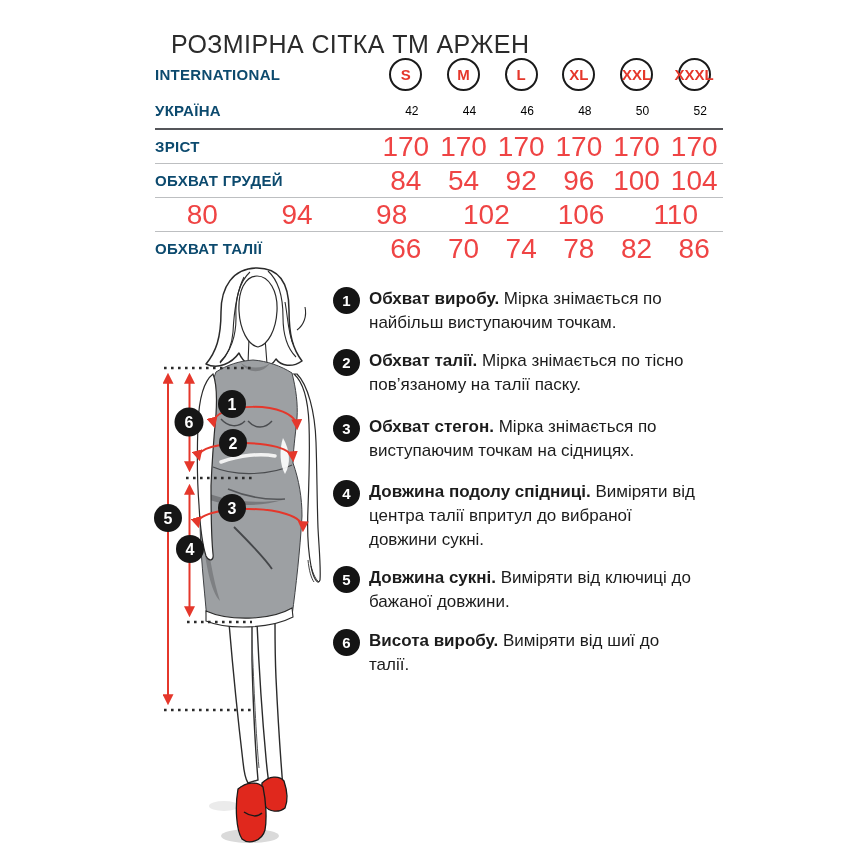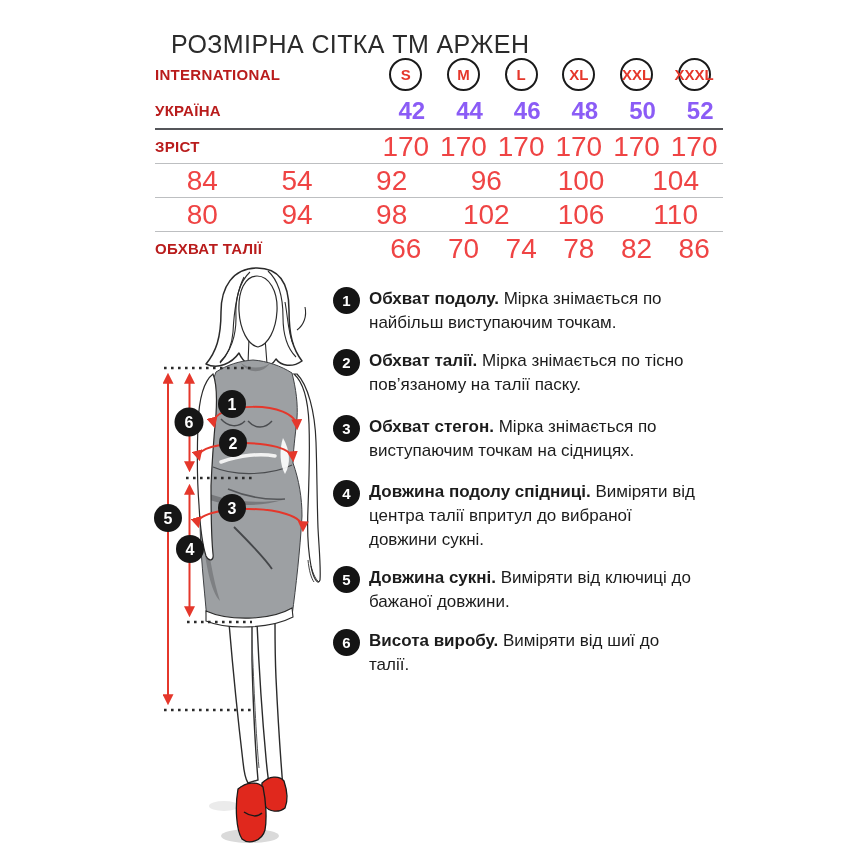--- a/index.html
+++ b/index.html
@@ -11,35 +11,35 @@
   .page-title {
     position:absolute; left:155px; top:14px; margin:16px;
     font-size:25px; font-weight:400; letter-spacing:.4px; color:#2b2b2b;
     white-space:nowrap;
   }
   
   .size-table { position:absolute; left:155px; top:56px; width:568px; }
   .trow { display:flex; align-items:center; }
   .trow .lbl {
     width:222px; flex:0 0 222px; font-size:15px; font-weight:700;
-    color:#b91c1c; letter-spacing:.3px;
+    color:#0c4a6e; letter-spacing:.3px;
   }
   .trow .cell { flex:1; text-align:center; }
   .row-intl { height:37px; }
   .size-circle {
     display:inline-flex; width:33px; height:33px; box-sizing:border-box;
     border:2px solid #1a1a1a; border-radius:50%;
     align-items:center; justify-content:center;
     color:#e5372b; font-size:15px; font-weight:700; white-space:nowrap;
     overflow:visible;
   }
   .row-ua { height:35px;gap:12px; }
-  .row-ua .cell { font-size:24px; font-weight:700; color:#8b5cf6; }
+  .row-ua .cell { font-size:12px; font-weight:400; color:#000000; }
   .tbody { border-top:2px solid #55565a; }
-  .row-m { height:33px;justify-content:flex-end; }
+  .row-m { height:33px; }
   .row-m + .row-m { border-top:1.5px solid #bdbfc1; }
   .row-m .cell { font-size:28px; font-weight:400; color:#ef4444; }
   
   .legend-item { position:absolute; left:333px; display:flex; align-items:flex-start; }
   .badge {
     flex:0 0 27px; width:27px; height:27px; border-radius:50%;
     background:#141414; color:#ffffff; display:flex; align-items:center;
     justify-content:center; font-size:15px; font-weight:700; margin-right:9px;
   }
   .legend-text { margin:0; width:335px; font-size:17px; line-height:24px; color:#1c1c1c; }
@@ -90,20 +90,21 @@
     <div class="trow row-m">
       <div class="lbl">ЗРІСТ</div>
       <div class="cell">170</div>
       <div class="cell">170</div>
       <div class="cell">170</div>
       <div class="cell">170</div>
       <div class="cell">170</div>
       <div class="cell">170</div>
     </div>
     <div class="trow row-m">
+      <div class="lbl">ОБХВАТ ГРУДЕЙ</div>
       <div class="cell">84</div>
       <div class="cell">54</div>
       <div class="cell">92</div>
       <div class="cell">96</div>
       <div class="cell">100</div>
       <div class="cell">104</div>
     </div>
     <div class="trow row-m">
       <div class="cell">80</div>
       <div class="cell">94</div>
@@ -222,21 +223,21 @@
     <g>
       <circle cx="189" cy="422" r="14.5" fill="#161616"></circle>
       <text x="189" y="422" dominant-baseline="central" fill="#ffffff">6</text>
     </g>
   </g>
 </svg>
 </div>
 
 <div class="legend-item" style="top:287px">
   <span class="badge">1</span>
-  <p class="legend-text"><b>Обхват подолу.</b> <span>Мірка знімається по найбільш виступаючим точкам.</span></p>
+  <p class="legend-text"><b>Обхват виробу.</b> <span>Мірка знімається по найбільш виступаючим точкам.</span></p>
 </div>
 <div class="legend-item" style="top:349px">
   <span class="badge">2</span>
   <p class="legend-text"><b>Обхват талії.</b> <span>Мірка знімається по тісно пов’язаному на талії паску.</span></p>
 </div>
 <div class="legend-item" style="top:415px">
   <span class="badge">3</span>
   <p class="legend-text"><b>Обхват стегон.</b> <span>Мірка знімається по виступаючим точкам на сідницях.</span></p>
 </div>
 <div class="legend-item" style="top:480px">

